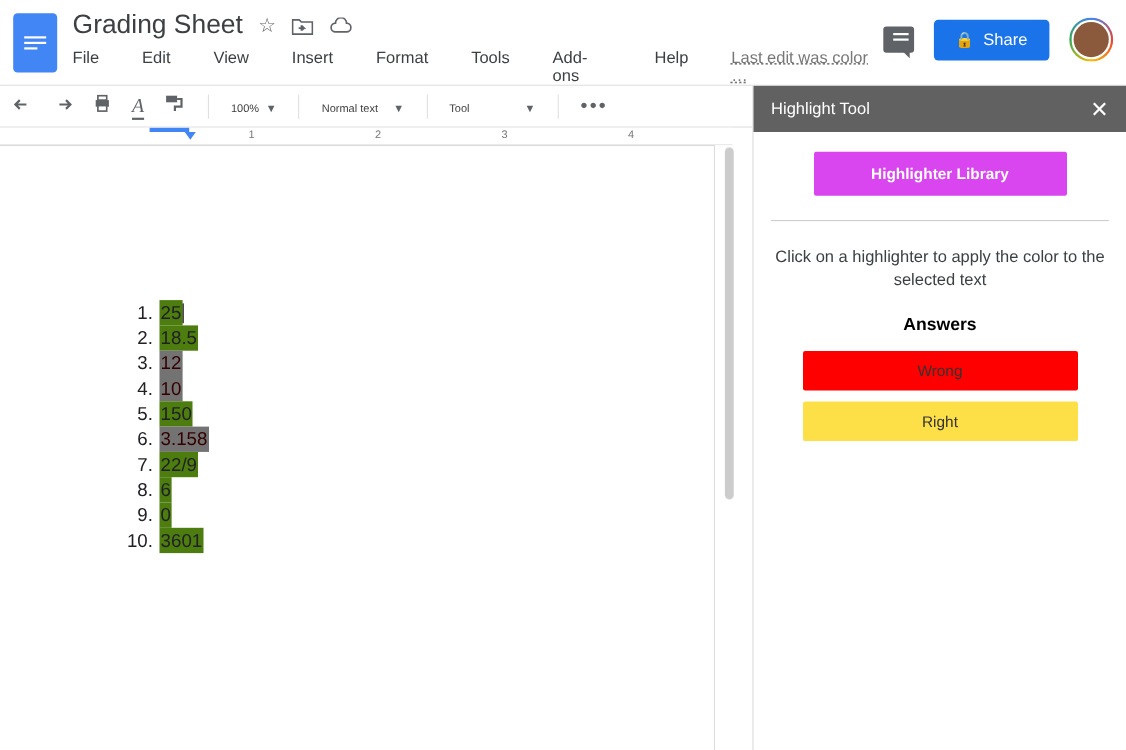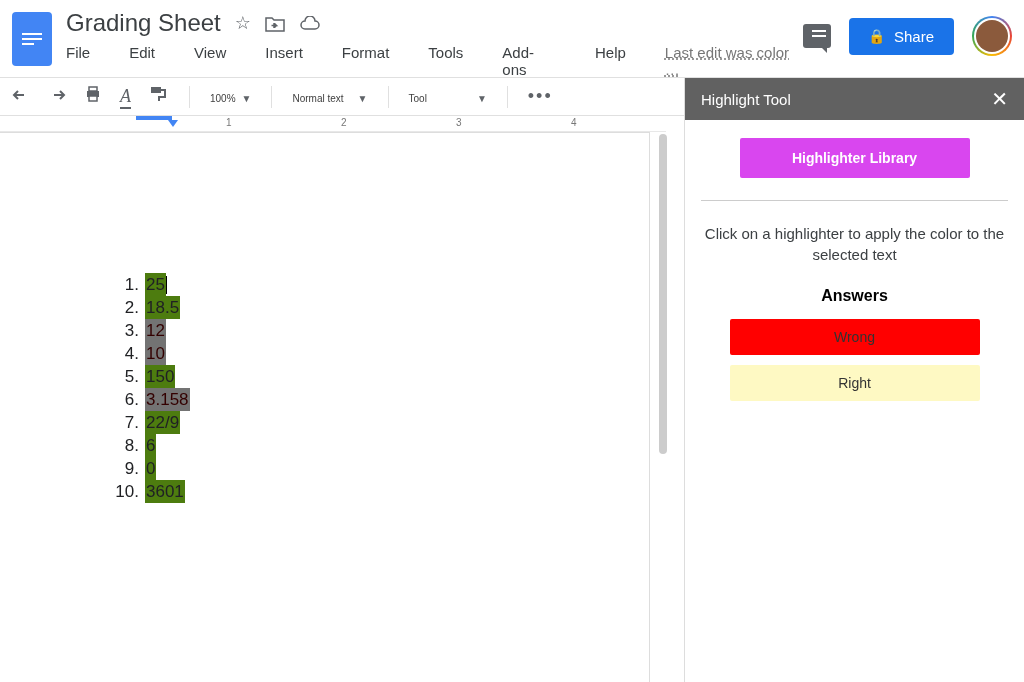--- a/index.html
+++ b/index.html
@@ -48,21 +48,21 @@
   .sidebar-close { margin-left: auto; font-size: 20px; cursor:pointer; }
   .sidebar-body { padding: 18px 16px; text-align: center; }
   .sidebar-text { font-size: 15px; color: #3c4043; margin-bottom: 16px; }
   .lib-btn { background: #d946ef; color: #fff; border: none; width: 230px; padding: 12px; font-size: 14px; font-weight: bold; border-radius: 2px; cursor:pointer; }
   .sidebar-divider { height:1px; background:#ccc; margin: 22px 0; }
   .instruction { font-size: 15px; color: #3c4043; line-height: 1.4; margin-bottom: 18px; }
   .unhighlight-btn { background: #f5f5f5; border:1px solid #ddd; width: 230px; padding: 10px; font-size: 14px; color:#333; border-radius:2px; cursor:pointer; }
   .answers-title { font-weight: bold; font-size: 16px; margin: 22px 0 14px; }
   .hl-btn { width: 250px; padding: 10px; border: none; font-size: 14px; color: #333; margin: 0 auto 10px; cursor:pointer; display:block; border-radius:2px;}
   .hl-btn-wrong { background: #ff0000; }
-  .hl-btn-right { background: #fef9c3; }
+  .hl-btn-right { background: #fde047; }
   .scroll-hint { position:absolute; right:357px; top:134px; width:8px; height:320px; background:#ccc; border-radius:4px; }
   .icon-svg { display:inline-block; vertical-align:middle; }
 </style>
 </head>
 <body>
 
 <div class="header">
   <div class="docs-logo">
     <div class="docs-logo-lines">
         <div></div>

